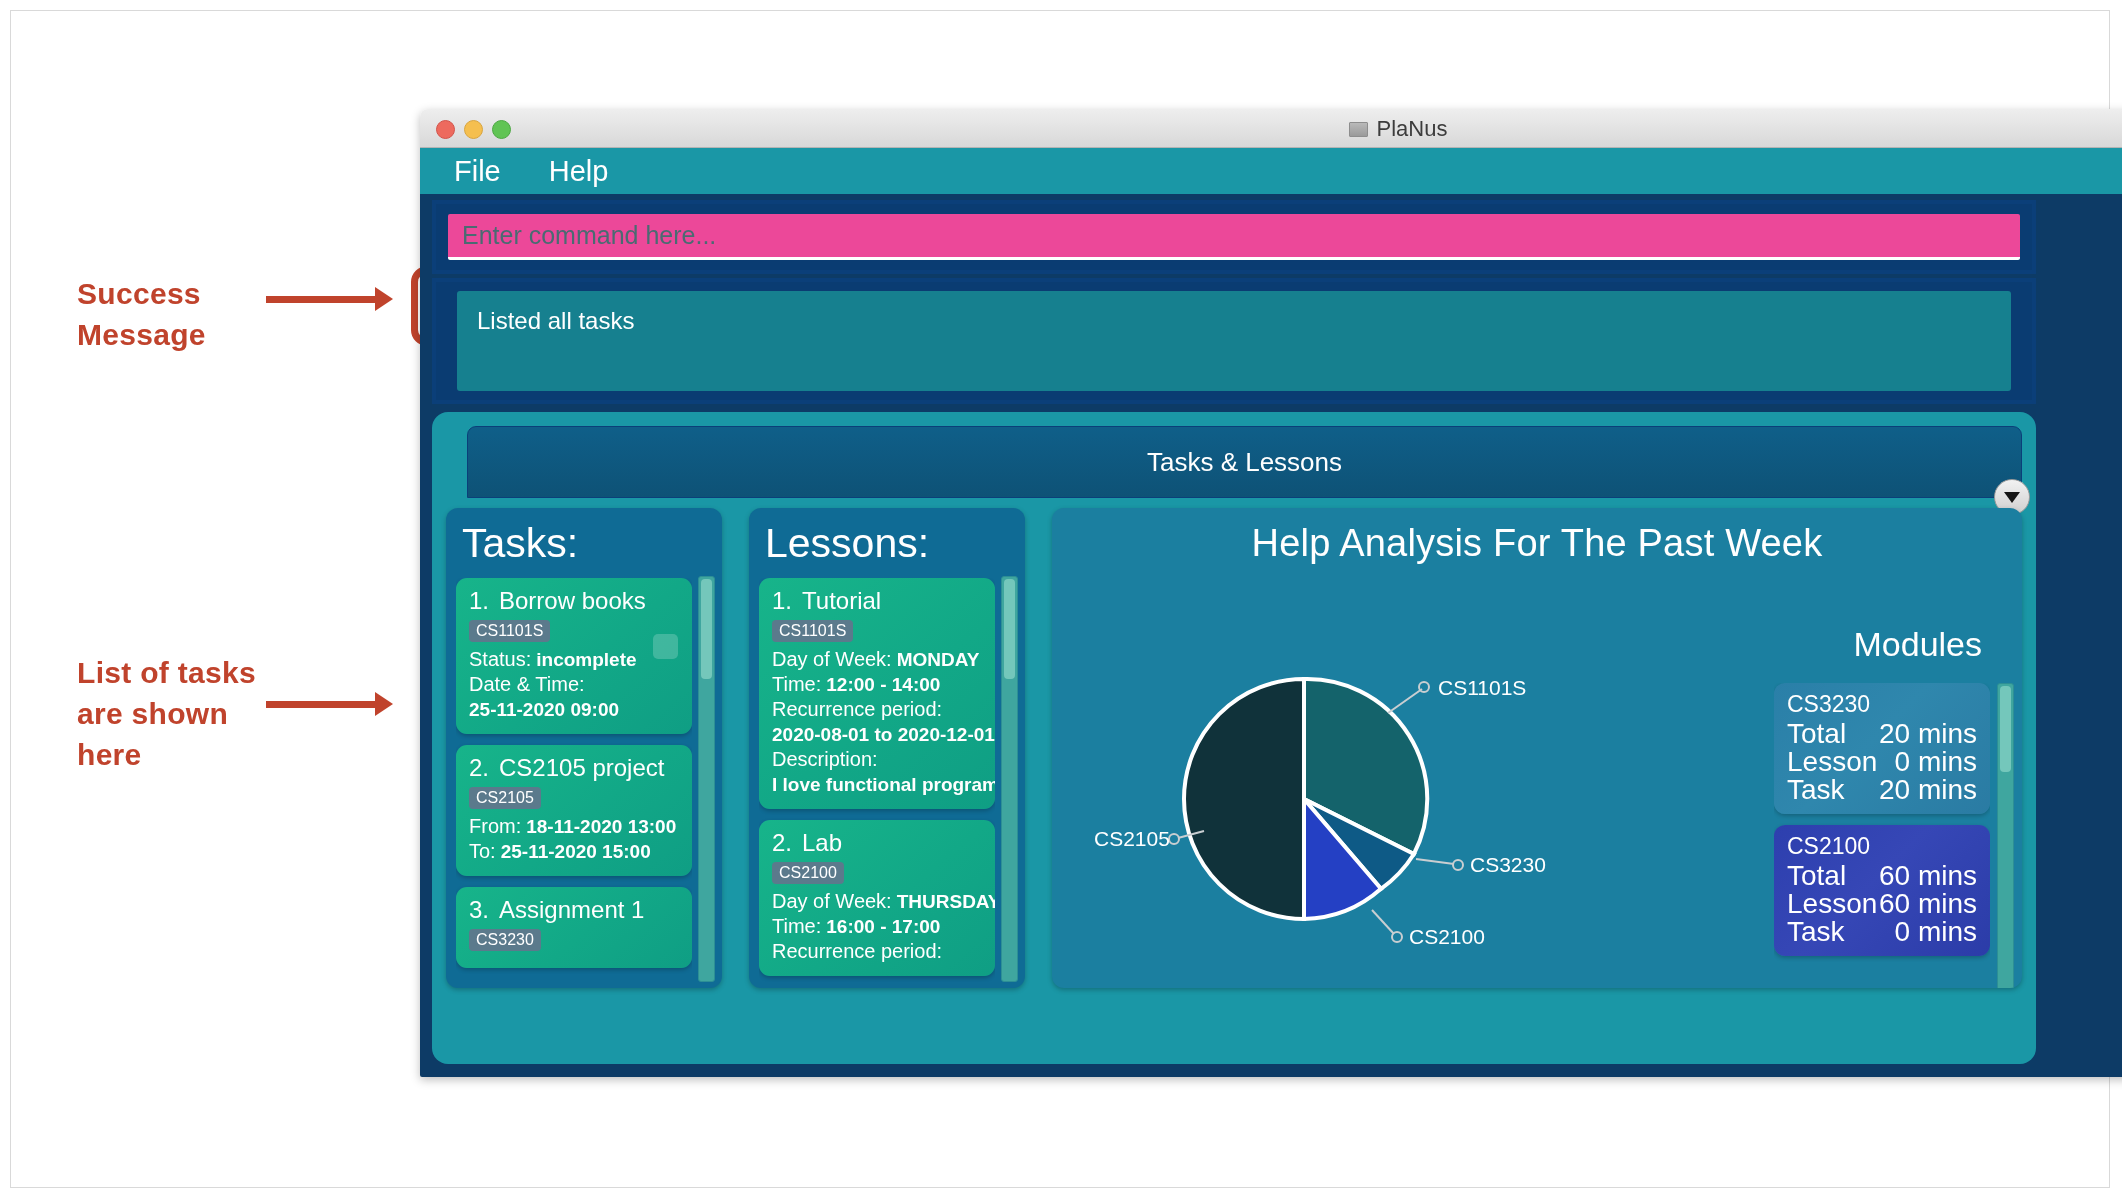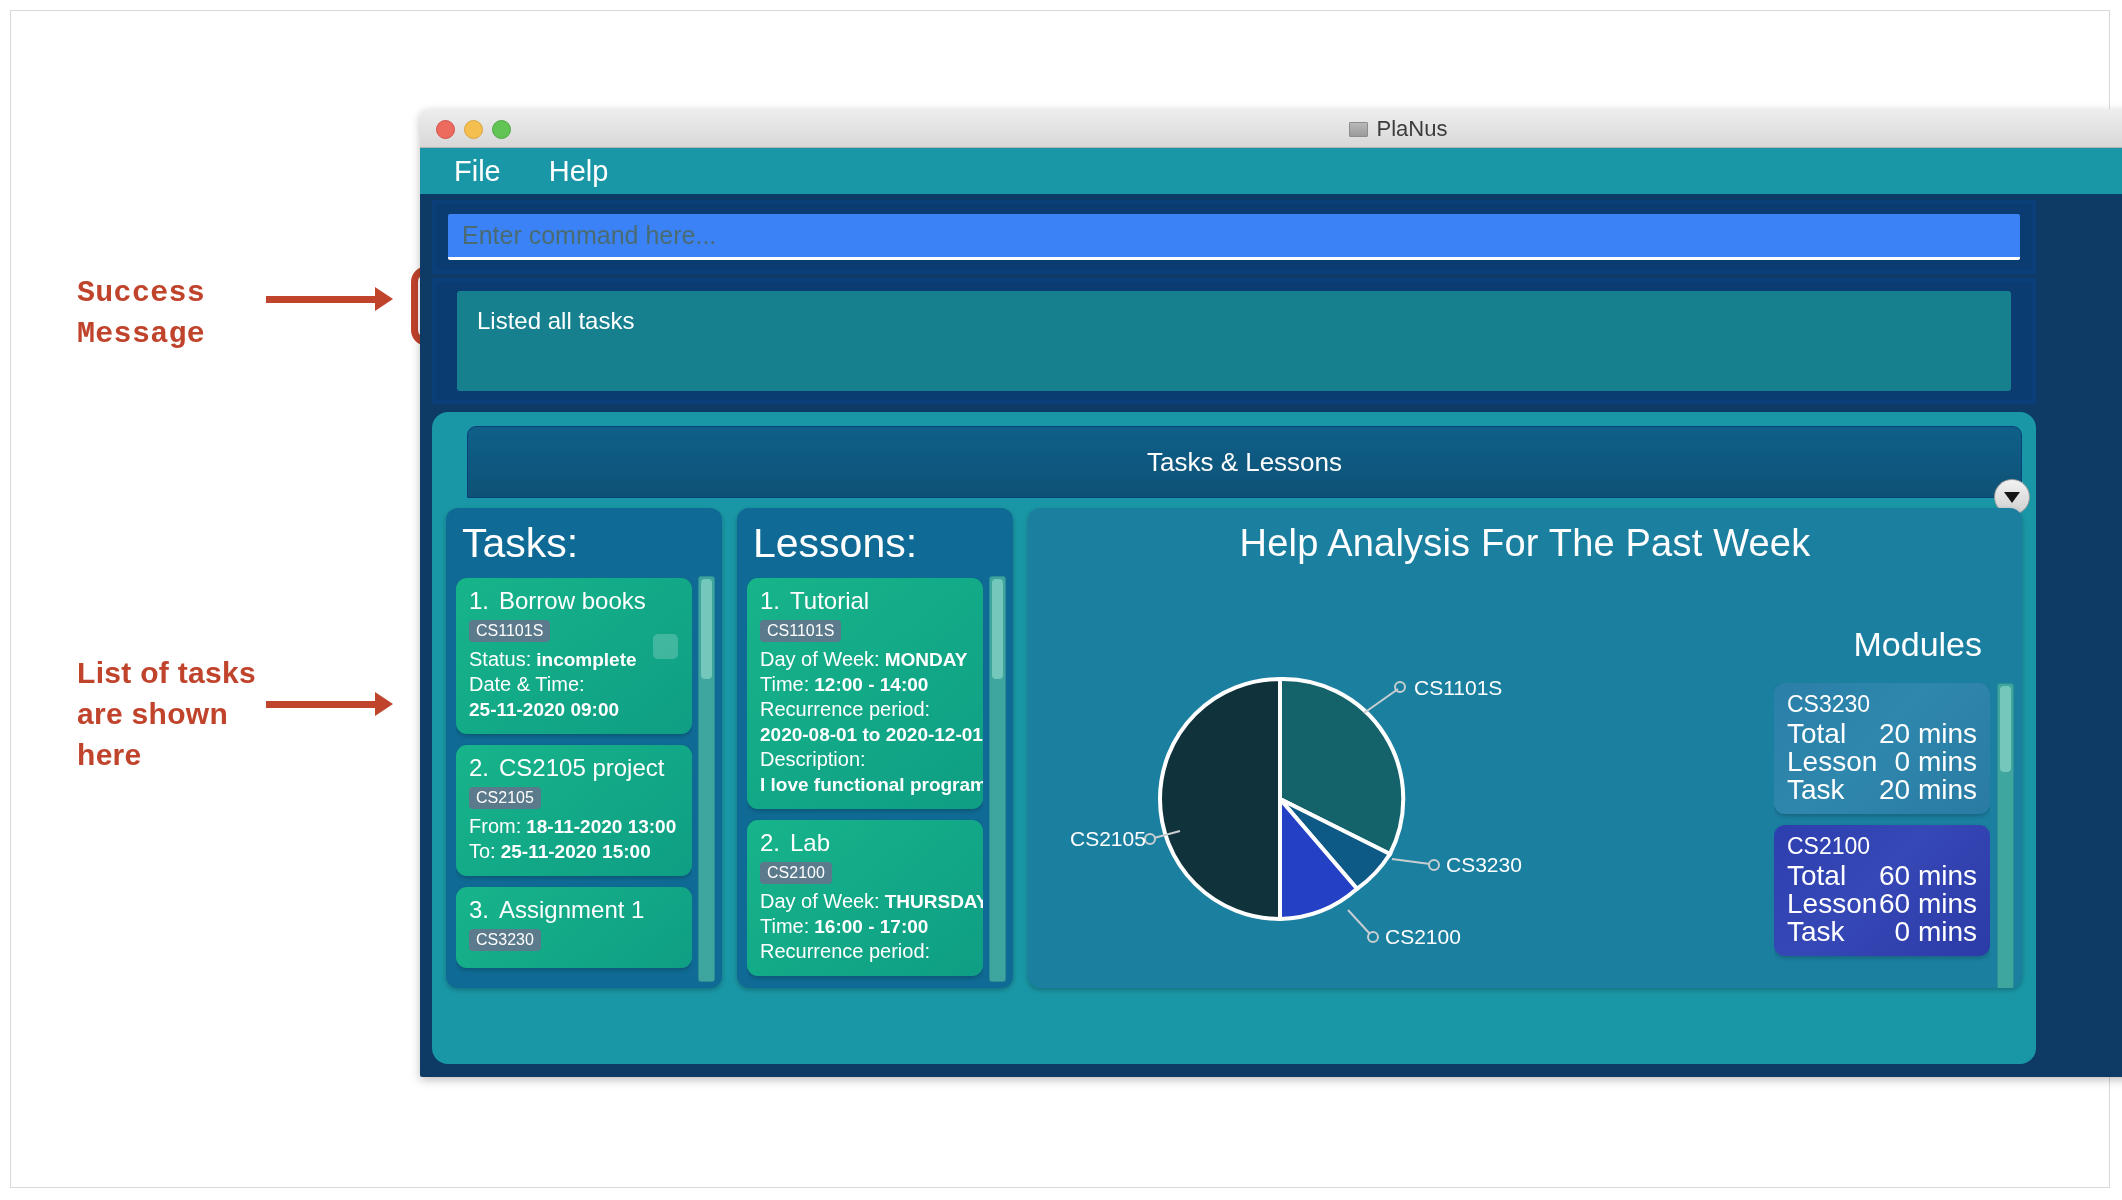--- a/index.html
+++ b/index.html
@@ -117,21 +117,21 @@
     position:absolute;left:12px;top:6px;
     width:1604px;height:74px;
     background:#0a3c72;
     border:4px solid #0b3f79;
     box-sizing:border-box;
     padding:10px 12px;
   }
   .cmd-input{
     width:100%;height:100%;
     box-sizing:border-box;
-    background:#3b82f6;
+    background:#ec4899;
     border:none;
     border-bottom:3px solid #ffffff;
     outline:none;
     color:#ffffff;
     font-size:25px;
     font-family:"Liberation Sans", sans-serif;
     padding:4px 14px;
     border-radius:2px;
   }
   .cmd-input::placeholder{color:#4a6b72;opacity:1;}
@@ -200,21 +200,21 @@
   .tab-dropdown .caret{
     width:0;height:0;
     border-left:8px solid transparent;
     border-right:8px solid transparent;
     border-top:11px solid #151515;
   }
 
   
   .content{
     display:flex;
-    gap:15px;
+    gap:27px;
     margin-top:10px;
     height:480px;
   }
   .panel{
     background:#0f6b95;
     border-radius:12px;
     box-sizing:border-box;
     position:relative;
     overflow:hidden;
     box-shadow:0 2px 5px rgba(0,0,0,0.25);
@@ -348,21 +348,21 @@
     position:absolute;left:2px;right:2px;top:2px;height:86px;
     background:#74c7bb;border-radius:4px;
   }
   .pie-label{fill:#ffffff;font-size:21px;font-family:"Liberation Sans", sans-serif;}
 </style>
 </head>
 <body>
 
 <div class="page-frame">
 
-  <div class="anno-text" style="left:66px;top:262px;font-family:Liberation Mono, monospace;">Success
+  <div class="anno-text" style="left:66px;top:262px;">Success
 Message</div>
   <div class="anno-arrow" style="left:255px;top:285px;width:110px;">
     <span class="head"></span>
   </div>
   <div class="anno-box" style="left:400px;top:255px;width:355px;height:80px;"></div>
 
   <div class="anno-text" style="left:66px;top:641px;">List of tasks
 are shown
 here</div>
   <div class="anno-arrow" style="left:255px;top:690px;width:110px;">

